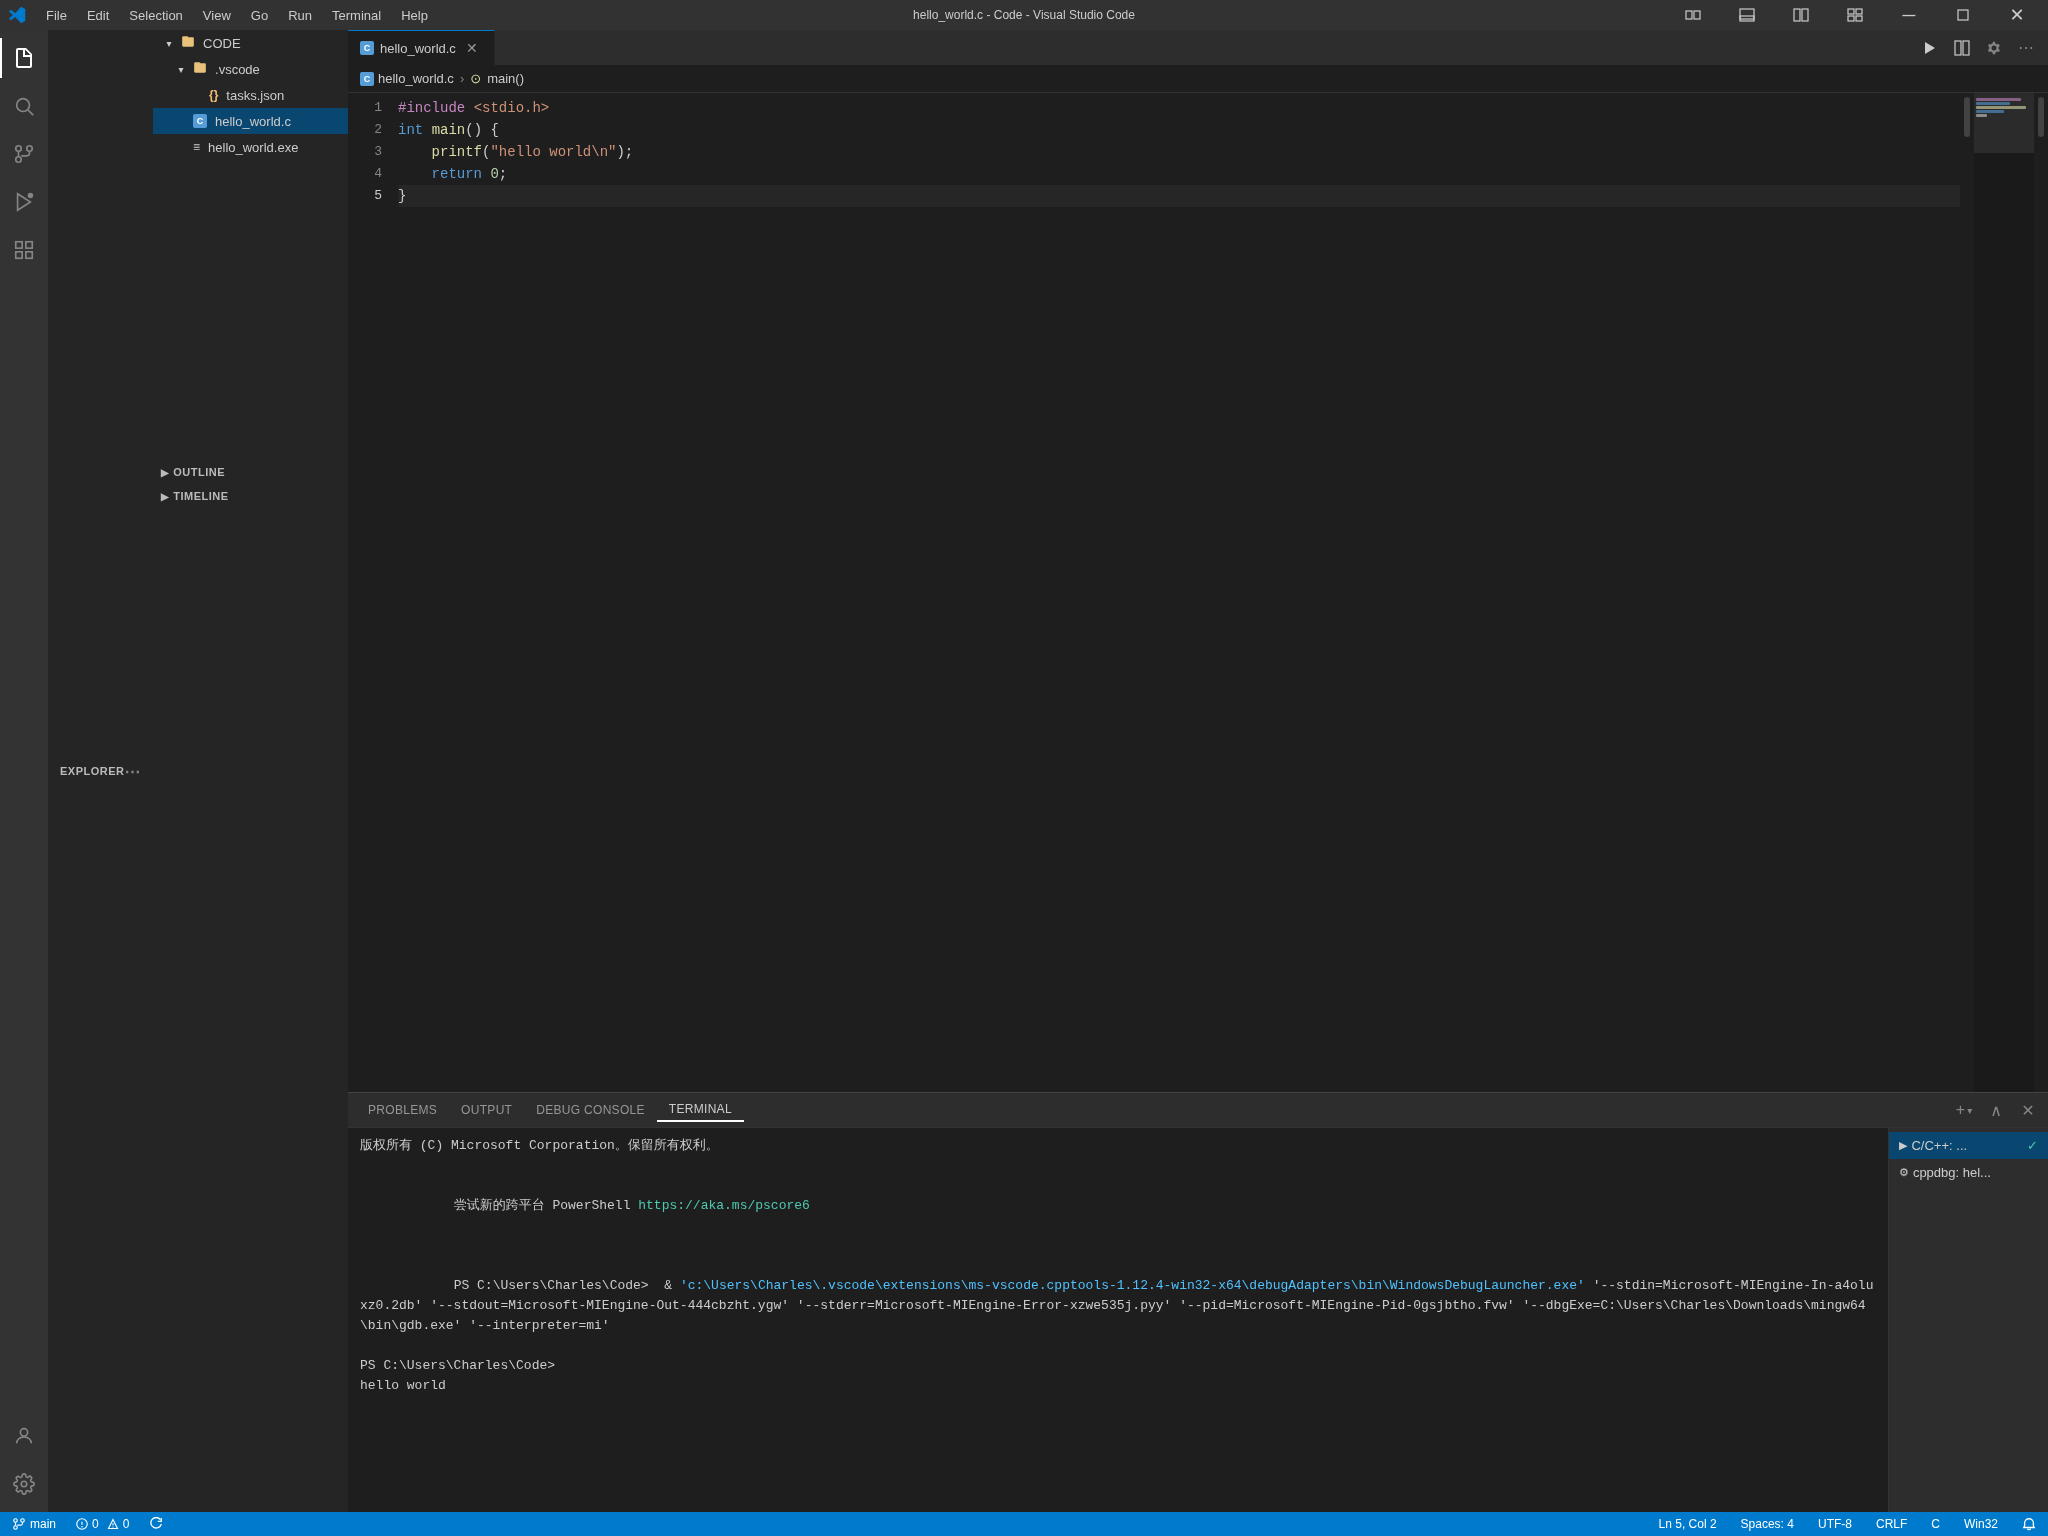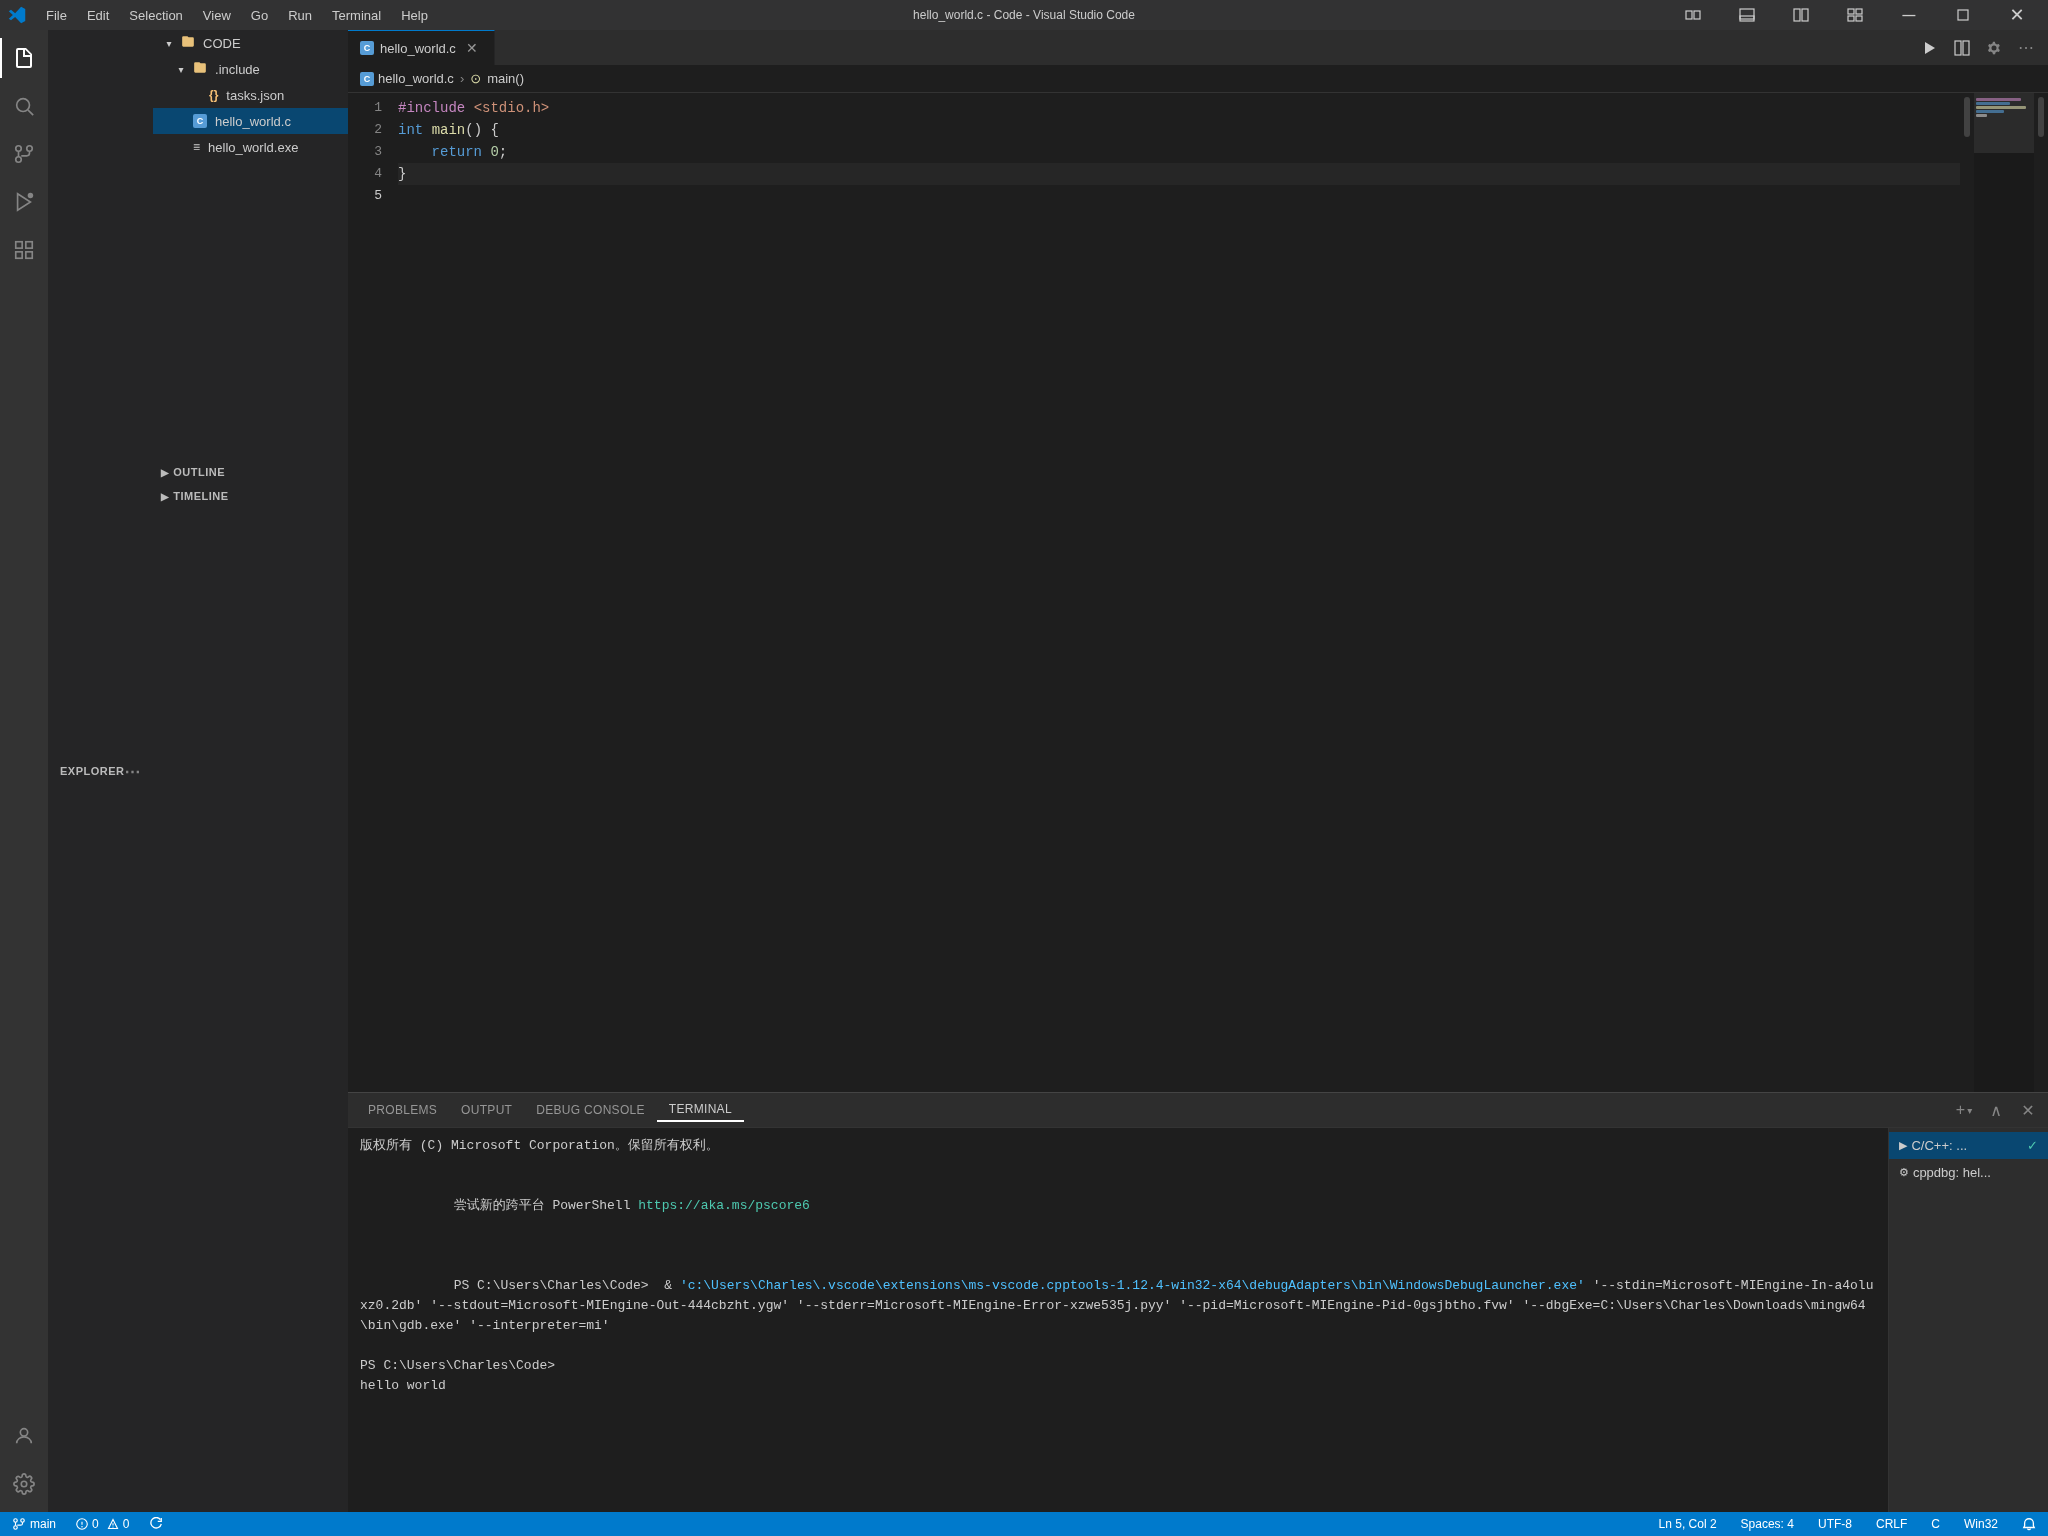--- a/index.html
+++ b/index.html
@@ -574,21 +574,21 @@
         <span class="file-name">CODE</span>
       </div>
 
       <div class="tree-item indent-1">
         <span class="chevron">▾</span>
         <span style="color:#e8c17a;margin-right:4px;">
           <svg width="14" height="14" viewBox="0 0 24 24" fill="#e8c17a">
               <path d="M2 4a2 2 0 0 1 2-2h7l2 2h7a2 2 0 0 1 2 2v12a2 2 0 0 1-2 2H4a2 2 0 0 1-2-2V4z"></path>
             </svg>
         </span>
-        <span class="file-name">.include</span>
+        <span class="file-name">.vscode</span>
       </div>
 
       <div class="tree-item indent-2">
         <span class="chevron" style="width:16px;display:inline-block;"></span>
         <span style="color:#f4bf75;margin-right:4px;font-size:12px;font-weight:bold;">{}</span>
         <span class="file-name">tasks.json</span>
       </div>
 
       <div class="tree-item active-file indent-1">
         <span class="chevron" style="width:16px;display:inline-block;"></span>
@@ -666,20 +666,23 @@
         </div>
 
         <div class="code-lines">
           <div class="code-line">
             <span class="inc">#include</span><span class="punct"> </span><span class="inc-file">&lt;stdio.h&gt;</span>
           </div>
           <div class="code-line">
             <span class="kw">int</span><span style="color:#cccccc"> </span><span class="fn">main</span><span style="color:#cccccc">() {</span>
           </div>
           <div class="code-line">
+            <span style="color:#cccccc">    </span><span class="fn">printf</span><span style="color:#cccccc">(</span><span class="str">"hello world\n"</span><span style="color:#cccccc">);</span>
+          </div>
+          <div class="code-line">
             <span style="color:#cccccc">    </span><span class="kw">return</span><span style="color:#cccccc"> </span><span class="num">0</span><span style="color:#cccccc">;</span>
           </div>
           <div class="code-line active-line">
             <span style="color:#cccccc">}</span>
           </div>
         </div>
       </div>
 
       <div class="editor-scrollbar">
         <div class="scrollbar-thumb"></div>

